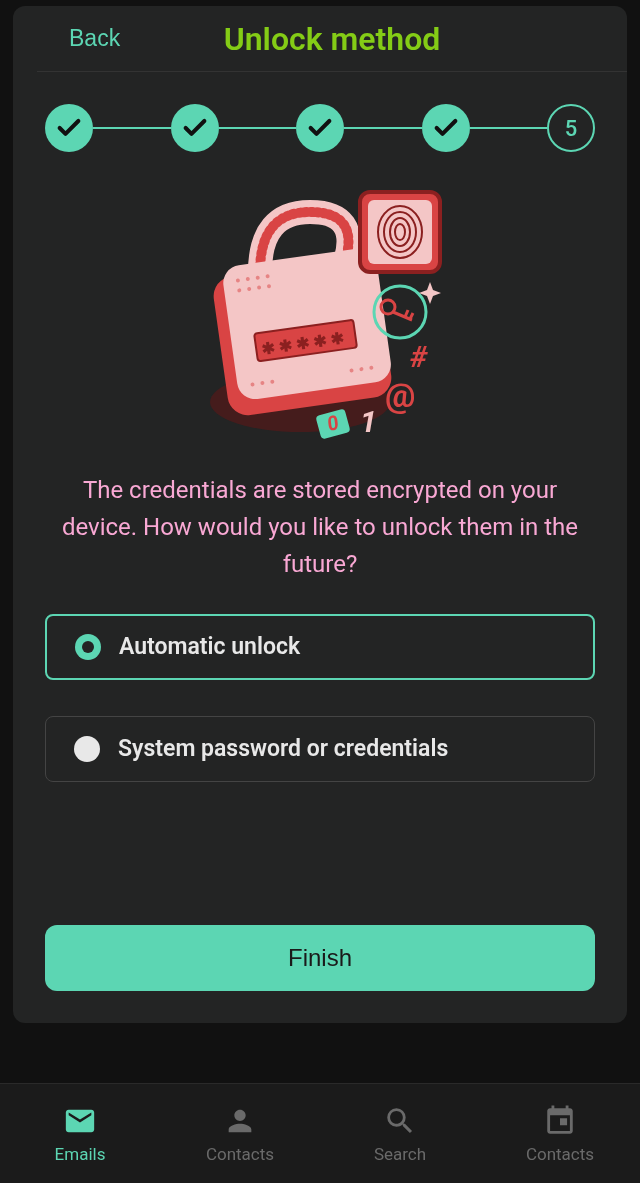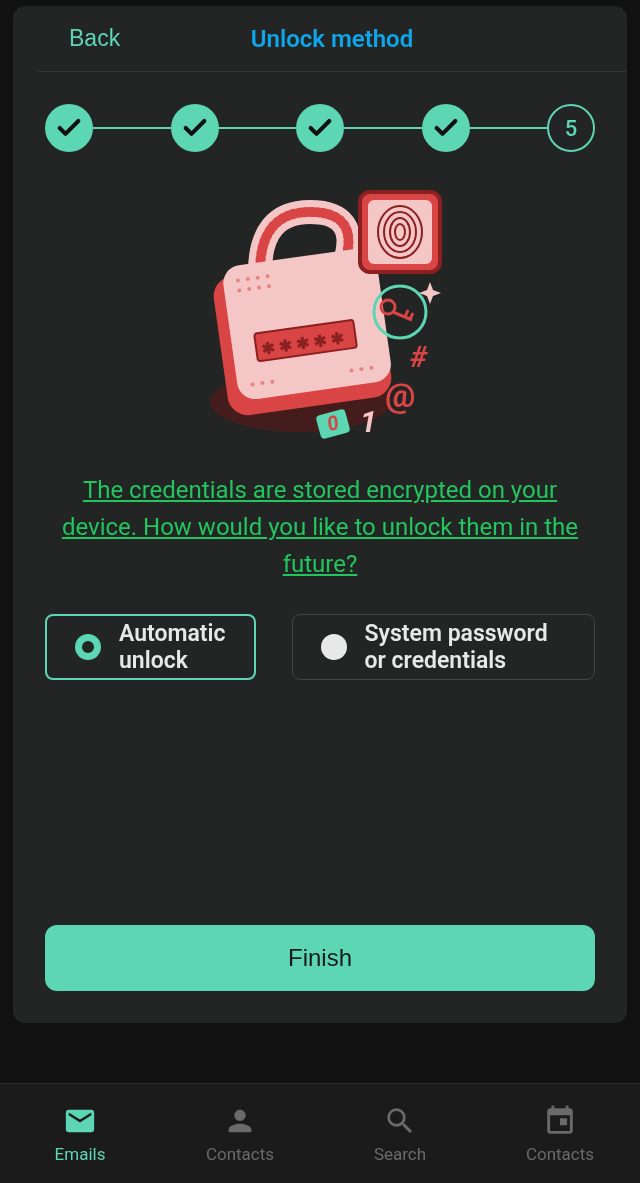--- a/index.html
+++ b/index.html
@@ -45,22 +45,22 @@
       color: #5cd6b3;
       font-size: 23px;
       cursor: pointer;
       background: none;
       border: none;
     }
     
     .modal-title {
       width: 100%;
       text-align: center;
-      color: #0ea5e9;
-      font-size: 24px;
+      color: #84cc16;
+      font-size: 32px;
       font-weight: 600;
     }
     
     .stepper {
       display: flex;
       align-items: center;
       justify-content: center;
       padding: 32px 32px 20px 32px;
     }
     
@@ -105,32 +105,31 @@
       justify-content: center;
       padding: 10px 0 30px 0;
     }
     
     .illustration svg {
       width: 260px;
       height: 260px;
     }
     
     .description {
-      color: #22c55e;
+      color: #f9a8d4;
       font-size: 24px;
       text-align: center;
       padding: 0 38px;
       line-height: 1.55;
-      text-decoration: underline;
     }
     
     .options {
       padding: 30px 32px 0 32px;
       display: flex;
-      flex-direction: row;
+      flex-direction: column;
       gap: 36px;
     }
     
     .option {
       height: 66px;
       border-radius: 8px;
       display: flex;
       align-items: center;
       padding: 0 28px;
       gap: 18px;

